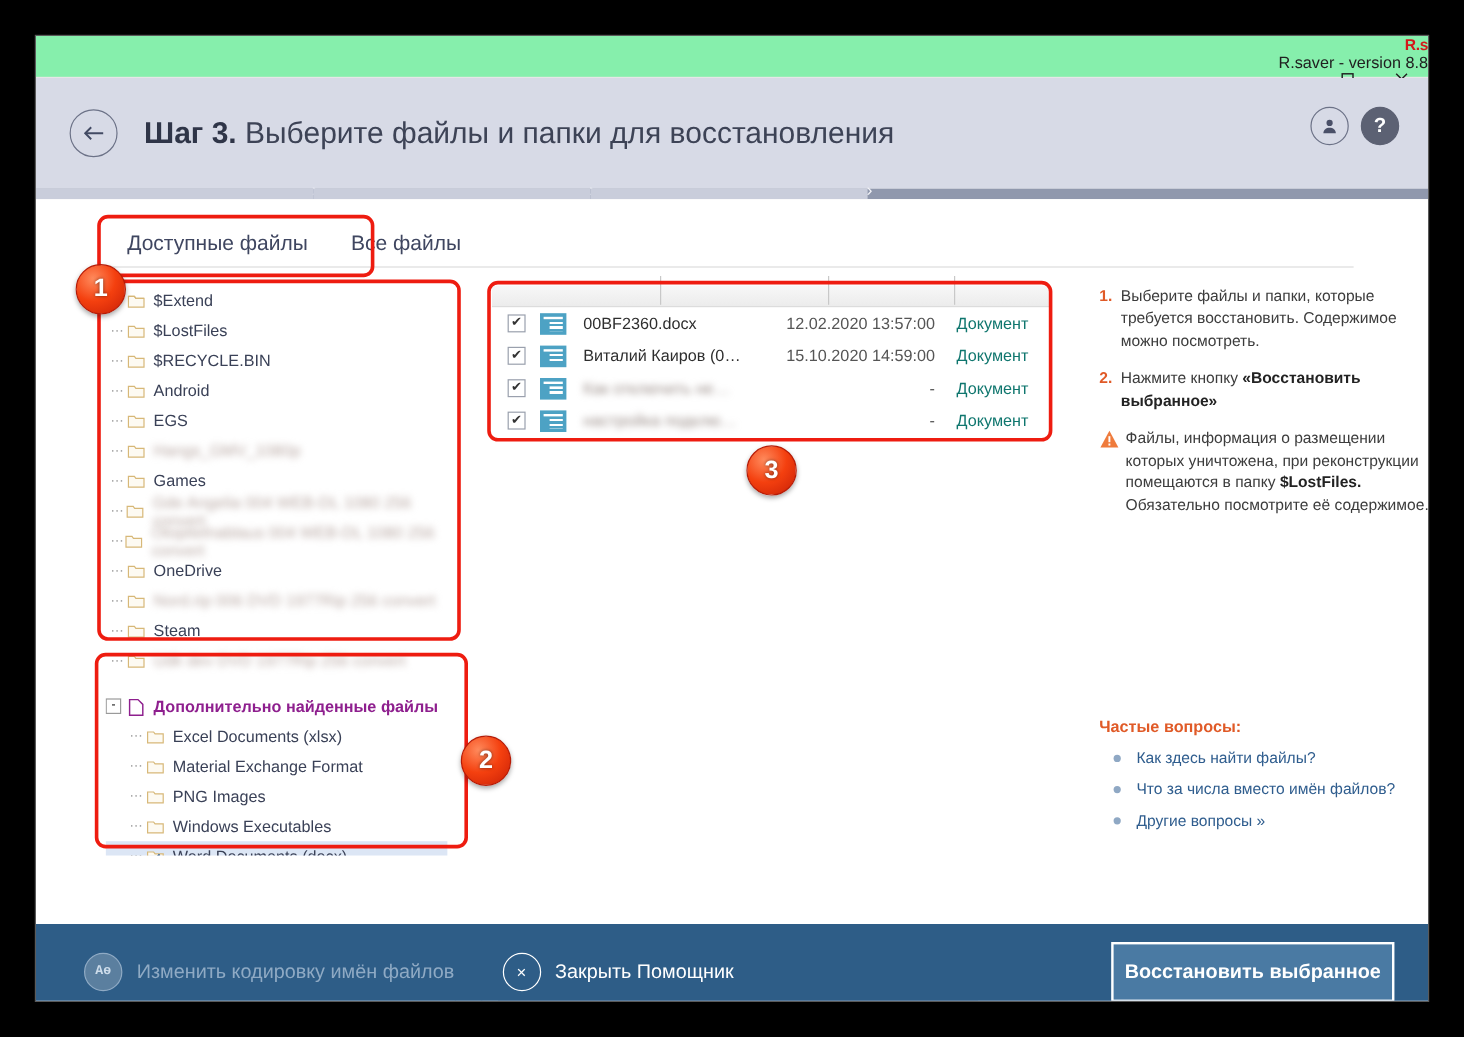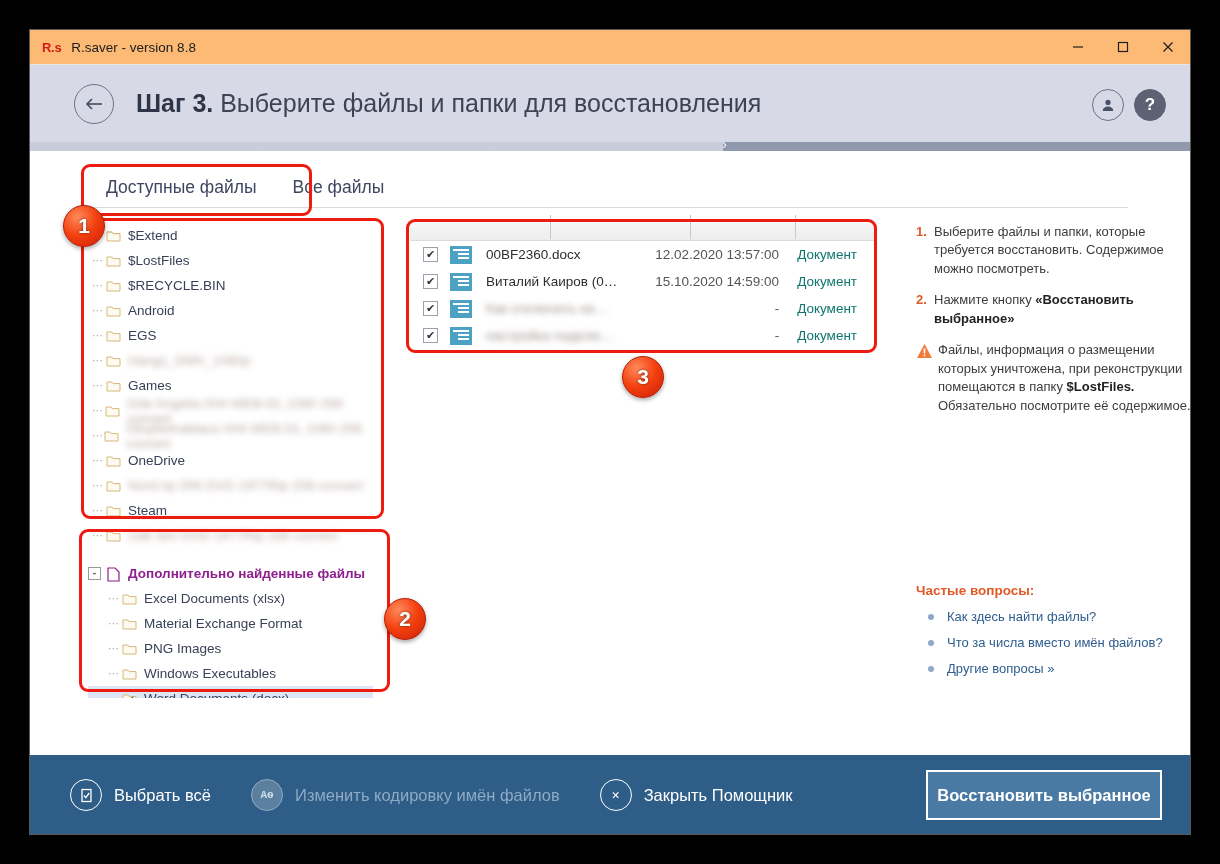--- a/index.html
+++ b/index.html
@@ -10,37 +10,38 @@
     overflow:hidden;
   }
   .app{
     position:absolute;left:30px;top:30px;width:1160px;height:804px;
     background:#fff;
     box-shadow:0 0 0 1px #5a5a5a;
     overflow:hidden;
   }
   
   .titlebar{
-    height:34px;background:#fdba74;display:flex;align-items:center;
+    height:34px;background:#86efac;display:flex;align-items:flex-end;
     border-bottom:1px solid #e6e6e6;
+    flex-direction:column;
   }
   .logo{
     margin-left:12px;font-weight:bold;font-size:13px;color:#d4191b;
     letter-spacing:-.3px;
   }
   .titletext{margin-left:10px;font-size:13.5px;color:#202020;}
   .winctl{margin-left:auto;display:flex;height:100%;}
   .winbtn{
     width:45px;height:100%;display:flex;align-items:center;justify-content:center;
     font-size:13px;color:#202020;
   }
   .winbtn svg{display:block;}
   
   .header{
-    height:77px;background:#d7dae6;display:flex;align-items:center;position:relative;padding-left:16px;
+    height:92px;background:#d7dae6;display:flex;align-items:center;position:relative;
   }
   .backbtn{
     margin-left:28px;width:38px;height:38px;border-radius:50%;
     border:1.6px solid #6c7287;display:flex;align-items:center;justify-content:center;
     color:#424a63;
   }
   .steptitle{
     margin-left:22px;font-size:25px;color:#3d4356;
   }
   .steptitle b{font-weight:bold;color:#2f3548;}
@@ -511,29 +512,20 @@
           <span class="bullet"></span>
           <span>Что за числа вместо имён файлов?</span>
         </div>
       <div class="faq-item">
           <span class="bullet"></span>
           <span>Другие вопросы »</span>
         </div>
     </div>
 
     <div class="bottombar">
-      <div class="bbtn">
-        <span class="circ">
-          <svg width="15" height="15" viewBox="0 0 15 15">
-              <rect x="3" y="1.5" width="9" height="12" fill="none" stroke="#fff" stroke-width="1.3"></rect>
-              <polyline points="5,7.5 6.8,9.6 10.2,5" fill="none" stroke="#fff" stroke-width="1.3"></polyline>
-            </svg>
-        </span>
-        <span>Выбрать всё</span>
-      </div>
       <div class="bbtn dim">
         <span class="circ">Аѳ</span>
         <span>Изменить кодировку имён файлов</span>
       </div>
       <div class="bbtn">
         <span class="circ">✕</span>
         <span>Закрыть Помощник</span>
       </div>
       <div class="primarybtn">Восстановить выбранное</div>
     </div>

